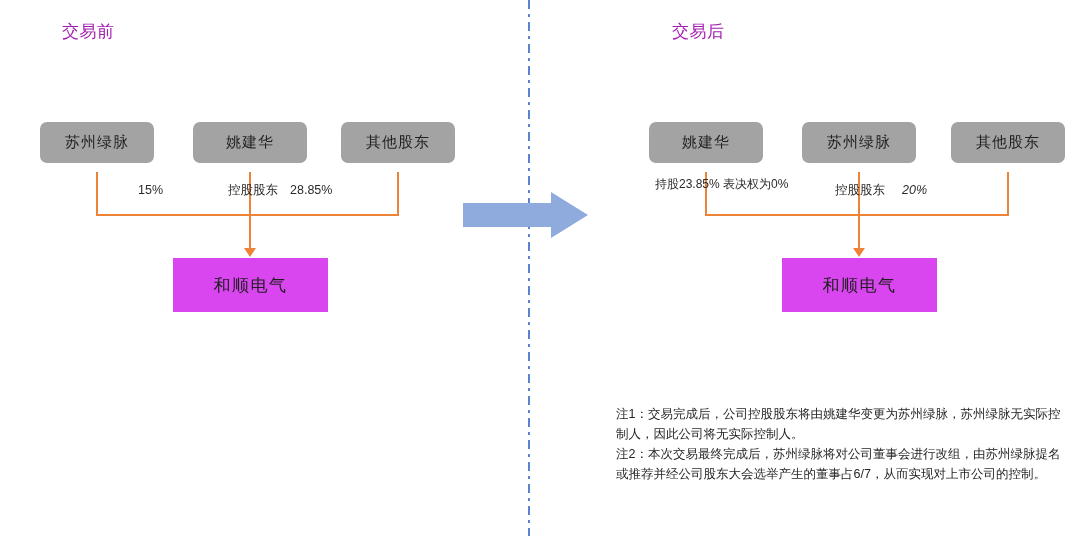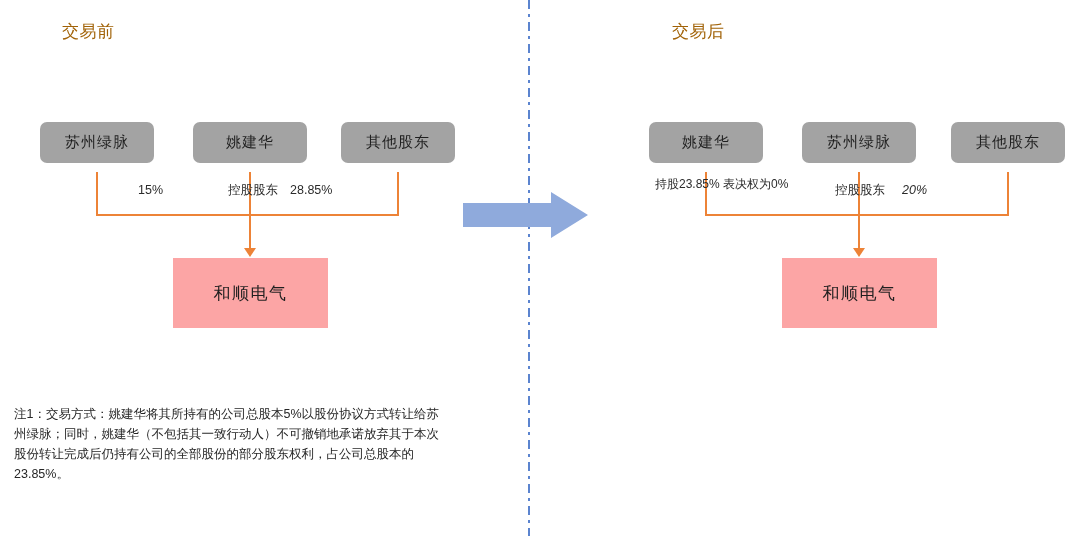--- a/index.html
+++ b/index.html
@@ -37,21 +37,21 @@
       rgba(0,0,0,0) 9px, rgba(0,0,0,0) 14px,
       #5b84cf 14px, #5b84cf 17px,
       rgba(0,0,0,0) 17px, rgba(0,0,0,0) 22px
     );
   }
 
   
   .panel-title {
     position: absolute;
     font-size: 17px;
-    color: #a16207;
+    color: #a21caf;
     letter-spacing: 0.5px;
     white-space: nowrap;
   }
 
   
   .sh-box {
     position: absolute;
     height: 41px;
     background: #a3a3a3;
     border-radius: 7px;
@@ -61,22 +61,22 @@
     font-size: 15px;
     color: #1f1f1f;
     letter-spacing: 1px;
     box-sizing: border-box;
   }
 
   
   .target-box {
     position: absolute;
     width: 155px;
-    height: 70px;
-    background: #fca5a5;
+    height: 54px;
+    background: #d946ef;
     display: flex;
     align-items: center;
     justify-content: center;
     font-size: 17px;
     color: #1f1f1f;
     letter-spacing: 1.5px;
     box-sizing: border-box;
   }
 
   
@@ -152,21 +152,20 @@
 
   <div class="vline" style="left:249px; top:214px; height:37px;"></div>
   <div class="arrow-head" style="left:244px; top:248px;"></div>
 
   <div class="edge-label" style="left:103px; top:183px;">15%</div>
   <div class="edge-label" style="left:193px; top:183px;">控股股东</div>
   <div class="edge-label" style="left:255px; top:183px;">28.85%</div>
 
   <div class="target-box" style="left:173px; top:258px;">和顺电气</div>
 
-  <div class="notes" style="left:14px; top:404px; width:430px;">注1：交易方式：姚建华将其所持有的公司总股本5%以股份协议方式转让给苏州绿脉；同时，姚建华（不包括其一致行动人）不可撤销地承诺放弃其于本次股份转让完成后仍持有公司的全部股份的部分股东权利，占公司总股本的23.85%。</div>
 
   <div class="big-arrow">
     <svg width="125" height="46" viewBox="0 0 125 46" xmlns="http://www.w3.org/2000/svg">
       <polygon points="0,11 88,11 88,0 125,23 88,46 88,35 0,35" fill="#8faadc"></polygon>
     </svg>
   </div>
 
   <div class="panel-title" style="left:672px; top:20px;">交易后</div>
 
   <div class="sh-box" style="left:649px; top:122px; width:114px;">姚建华</div>
@@ -182,14 +181,16 @@
   <div class="vline" style="left:858px; top:214px; height:37px;"></div>
   <div class="arrow-head" style="left:853px; top:248px;"></div>
 
   <div class="edge-label small" style="left:620px; top:177px;">持股23.85%
 表决权为0%</div>
   <div class="edge-label" style="left:800px; top:183px;">控股股东</div>
   <div class="edge-label" style="left:867px; top:183px;font-style:italic;">20%</div>
 
   <div class="target-box" style="left:782px; top:258px;">和顺电气</div>
 
+  <div class="notes" style="left:616px; top:404px; width:445px;">注1：交易完成后，公司控股股东将由姚建华变更为苏州绿脉，苏州绿脉无实际控制人，因此公司将无实际控制人。
+注2：本次交易最终完成后，苏州绿脉将对公司董事会进行改组，由苏州绿脉提名或推荐并经公司股东大会选举产生的董事占6/7，从而实现对上市公司的控制。</div>
 
 </div>
 
 </body></html>

